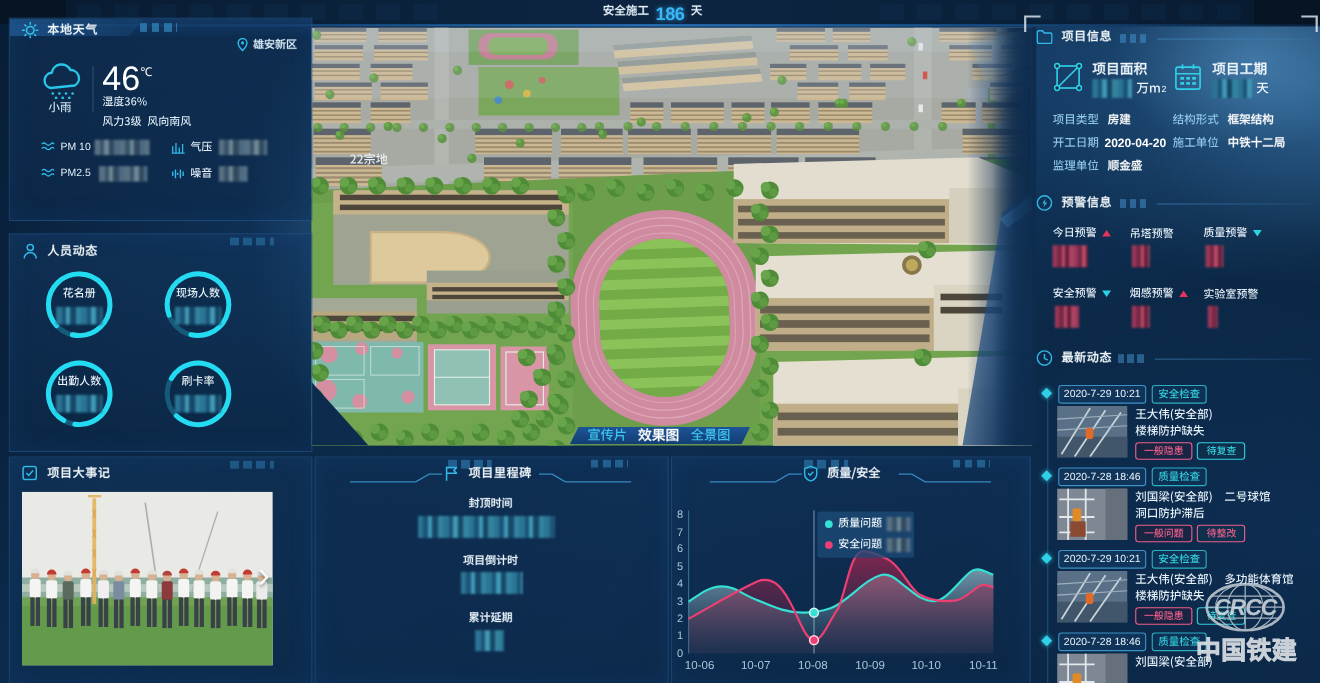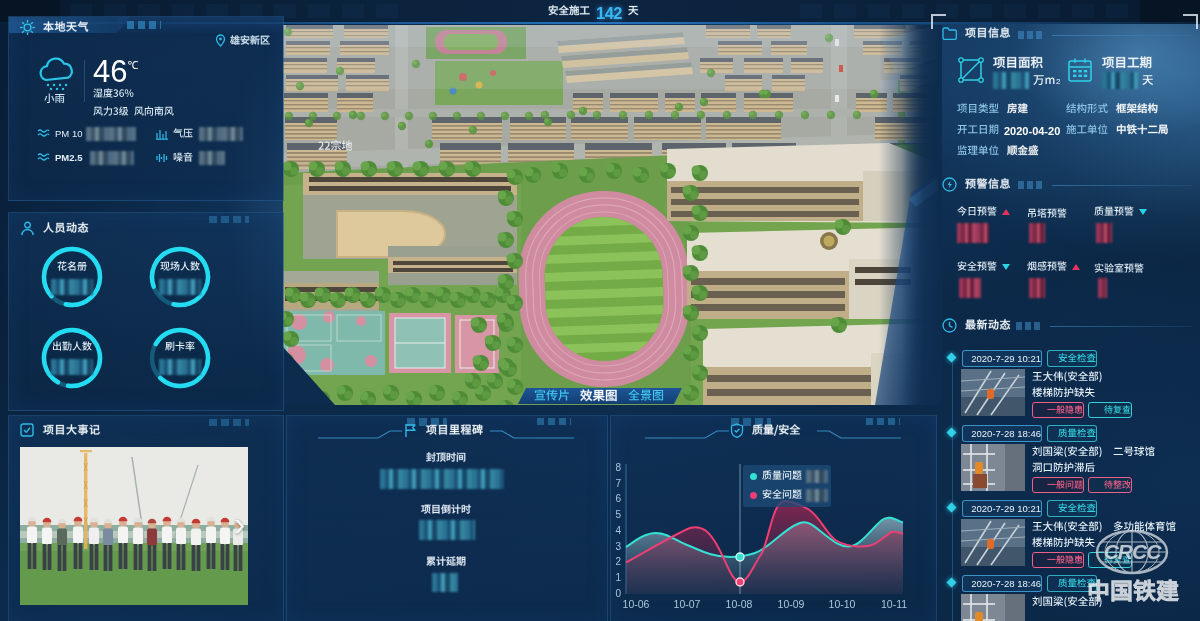--- a/index.html
+++ b/index.html
@@ -2,21 +2,21 @@
 <html><head>
 <meta charset="utf-8">
 <style>
 html,body{margin:0;padding:0;width:1200px;height:621px;overflow:hidden}
 body{font-family:"Liberation Sans",sans-serif;background:#0a2543;position:relative}
 .abs{position:absolute}
 .panel{position:absolute;background:linear-gradient(160deg,rgba(21,60,104,.46),rgba(11,37,68,.38));border:1px solid rgba(60,132,200,.28);box-shadow:inset 0 0 22px rgba(30,110,190,.12)}
 .mzc{background:repeating-linear-gradient(90deg,#2a7494 0 5px,#1c5478 5px 9px,#3f98b4 9px 13px,#174868 13px 18px,#33839f 18px 23px),repeating-linear-gradient(0deg,rgba(255,255,255,.18) 0 4px,rgba(2,20,40,.26) 4px 8px);filter:blur(1px)}
 .mzg{background:repeating-linear-gradient(90deg,#587083 0 5px,#3c5469 5px 9px,#6b8796 9px 13px,#33495e 13px 18px,#4d6b85 18px 23px),repeating-linear-gradient(0deg,rgba(255,255,255,.16) 0 4px,rgba(0,15,35,.28) 4px 8px);filter:blur(1px)}
 .mzr{background:repeating-linear-gradient(90deg,#9c3658 0 4px,#772846 4px 8px,#b84a66 8px 11px,#68203c 11px 15px,#aa4462 15px 19px),repeating-linear-gradient(0deg,rgba(255,255,255,.15) 0 4px,rgba(20,0,20,.28) 4px 8px);filter:blur(1px)}
-.pill{position:absolute;border-radius:3px;display:flex;align-items:center;justify-content:flex-end}
+.pill{position:absolute;border-radius:3px;display:flex;align-items:center;justify-content:center}
 .tri-up{width:0;height:0;border-left:4px solid transparent;border-right:4px solid transparent;border-bottom:6px solid #e8325f}
 .tri-dn{width:0;height:0;border-left:4px solid transparent;border-right:4px solid transparent;border-top:6px solid #2ad4e4}
 </style>
 </head>
 <body>
 
 <div class="abs" style="left:0;top:0;width:1200px;height:621px;background:
 radial-gradient(900px 420px at 68% 8%,rgba(40,110,180,.24),rgba(0,0,0,0) 60%),
 radial-gradient(500px 300px at 99% 12%,rgba(90,170,230,.30),rgba(0,0,0,0) 62%),
 radial-gradient(420px 360px at 20% 32%,rgba(30,90,160,.20),rgba(0,0,0,0) 65%),
@@ -38,21 +38,21 @@
 
 <div class="abs" style="left:548px;top:3px;width:220px;display:flex;align-items:baseline;gap:6px">
     <svg width="42" height="13" viewBox="0 0 42 13" style="overflow:visible">
       <g fill="#e8f3fb" stroke="#e8f3fb" stroke-width="28" transform="translate(0 9.2) scale(0.0105 -0.0105)">
         <use href="#g5B89" x="0"></use>
         <use href="#g5168" x="1000"></use>
         <use href="#g65BD" x="2000"></use>
         <use href="#g5DE5" x="3000"></use>
       </g>
     </svg>
-    <span style="font-size:16.5px;font-weight:bold;color:#38b8f4;font-family:'Liberation Sans',sans-serif;text-shadow:0 0 5px rgba(60,170,240,.8);letter-spacing:-.5px;position:relative;top:1px">142</span>
+    <span style="font-size:16.5px;font-weight:bold;color:#38b8f4;font-family:'Liberation Sans',sans-serif;text-shadow:0 0 5px rgba(60,170,240,.8);letter-spacing:-.5px;position:relative;top:1px">186</span>
     <svg width="11" height="13" viewBox="0 0 11 13" style="overflow:visible">
       <g fill="#e8f3fb" stroke="#e8f3fb" stroke-width="28" transform="translate(0 9.2) scale(0.0105 -0.0105)">
         <use href="#g5929" x="0"></use>
       </g>
     </svg>
   </div>
 <svg width="0" height="0" style="position:absolute">
     <defs>
       <path id="g25" d="M208 285C311 285 381 370 381 519C381 666 311 750 208 750C105 750 36 666 36 519C36 370 105 285 208 285ZM208 352C157 352 120 405 120 519C120 632 157 682 208 682C260 682 296 632 296 519C296 405 260 352 208 352ZM231 -14H304L707 750H634ZM731 -14C833 -14 903 72 903 220C903 368 833 452 731 452C629 452 559 368 559 220C559 72 629 -14 731 -14ZM731 55C680 55 643 107 643 220C643 334 680 384 731 384C782 384 820 334 820 220C820 107 782 55 731 55Z"></path>
       <path id="g28" d="M237 -199 309 -167C223 -24 184 145 184 313C184 480 223 649 309 793L237 825C144 673 89 510 89 313C89 114 144 -47 237 -199Z"></path>
@@ -979,21 +979,21 @@
   </div>
 <div class="abs mzg" style="left:199px;top:127px;width:44px;height:14px"></div>
 
 <div class="abs" style="left:37px;top:152px;display:flex;align-items:center;gap:5px">
 <svg width="13" height="11" viewBox="0 0 13 11">
       <g stroke="#2fb9e8" fill="none" stroke-width="1.2">
         <path d="M1 3 q2-2 4 0 t4 0 t3 0"></path>
         <path d="M1 7 q2-2 4 0 t4 0 t3 0"></path>
       </g>
     </svg>
-<span style="font-family:'Liberation Sans',sans-serif;font-size:9.5px;font-weight:bold;color:#e2eef7;line-height:11px;white-space:nowrap">PM2.5</span>
+<span style="font-family:'Liberation Sans',sans-serif;font-size:9.5px;font-weight:normal;color:#e2eef7;line-height:11px;white-space:nowrap">PM2.5</span>
   </div>
 <div class="abs mzg" style="left:90px;top:151px;width:44px;height:14px"></div>
 
 <div class="abs" style="left:155px;top:152px;display:flex;align-items:center;gap:5px">
 <svg width="13" height="12" viewBox="0 0 13 12">
       <g stroke="#2fb9e8" fill="none" stroke-width="1.3">
         <path d="M2 4 v4 M4.5 2 v8 M6.5 5 v2 M9 2 v8 M11.5 4 v4"></path>
       </g>
     </svg>
 <svg width="20" height="12" viewBox="0 0 20 12" style="overflow:visible">

